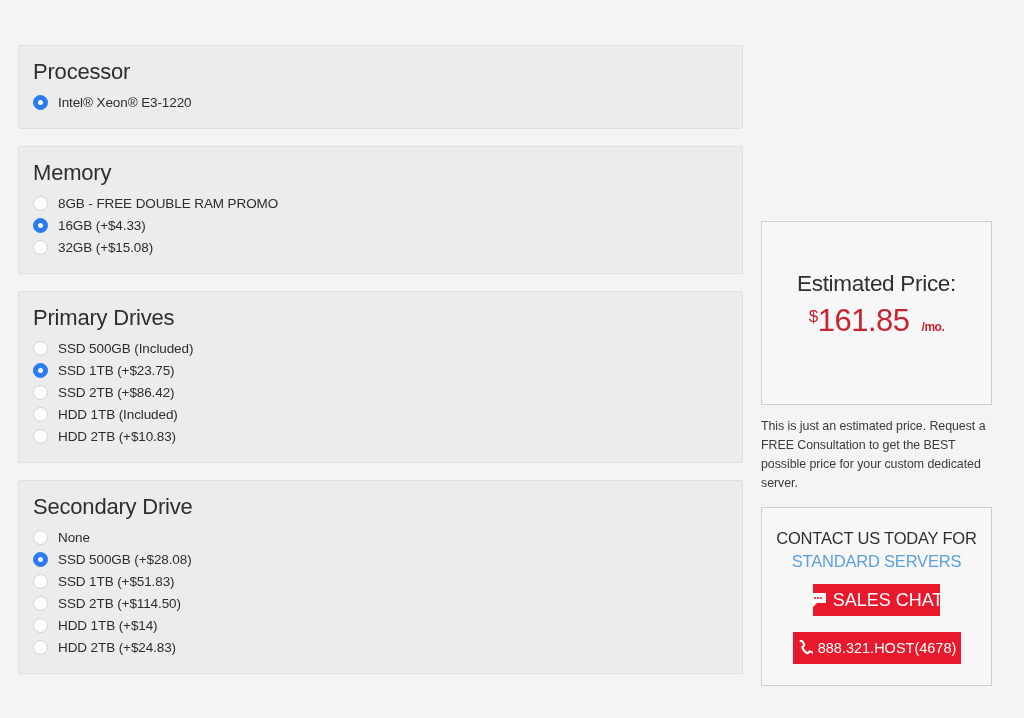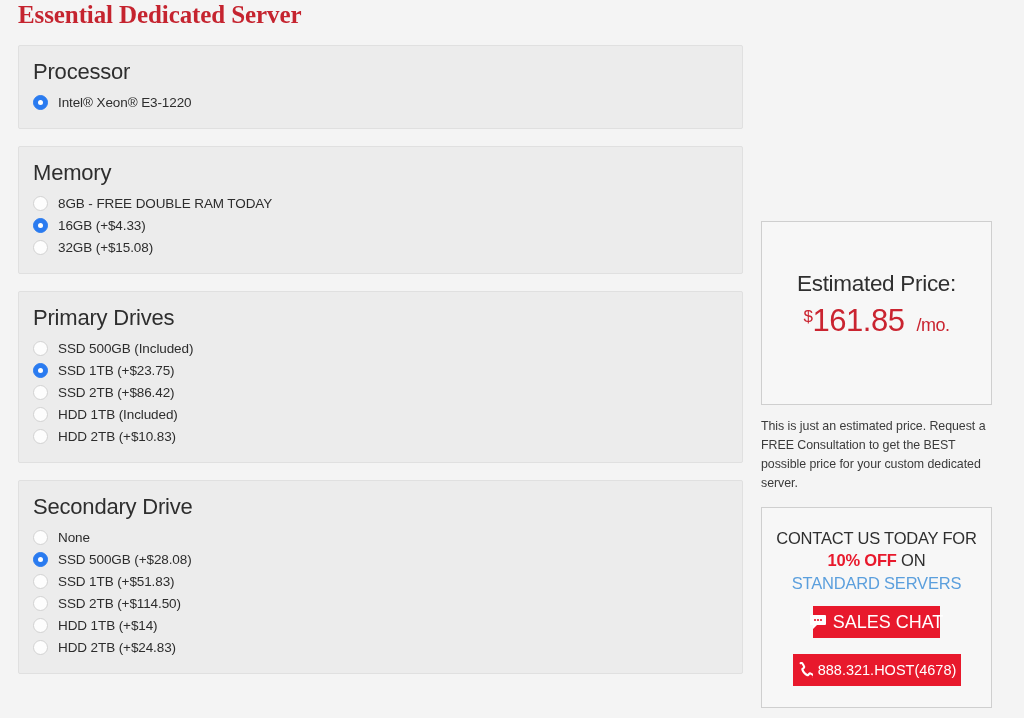--- a/index.html
+++ b/index.html
@@ -115,22 +115,22 @@
     font-size: 17px;
     font-weight: 400;
     align-self: flex-start;
     margin-top: 4px;
   }
   #price-amount {
     font-size: 31px;
     font-weight: 400;
   }
   #price-period {
-    font-size: 18px;
-    font-weight: 400;
+    font-size: 12px;
+    font-weight: 700;
     margin-left: 12px;
   }
   #price-disclaimer {
     margin-top: 12px;
     font-size: 12.4px;
     line-height: 19px;
     color: #3b3b3b;
     letter-spacing: -0.05px;
   }
   #contact-box {
@@ -187,35 +187,34 @@
     font-size: 14.5px;
   }
   .btn-icon { display: inline-flex; margin-right: 5px; }
   .btn-icon svg { display: block; }
 </style>
 </head>
 <body>
 
 <div id="page">
 
-  <div id="page-title">Essential Dedicated Server</div>
 
   <div id="config-column">
       <div class="option-group">
         <div class="group-title">Processor</div>
         <div class="option-row">
           <span class="radio checked"></span>
           <span class="option-label">Intel® Xeon® E3-1220</span>
         </div>
       </div>
       <div class="option-group">
         <div class="group-title">Memory</div>
         <div class="option-row">
           <span class="radio"></span>
-          <span class="option-label">8GB - FREE DOUBLE RAM TODAY</span>
+          <span class="option-label">8GB - FREE DOUBLE RAM PROMO</span>
         </div>
         <div class="option-row">
           <span class="radio checked"></span>
           <span class="option-label">16GB (+$4.33)</span>
         </div>
         <div class="option-row">
           <span class="radio"></span>
           <span class="option-label">32GB (+$15.08)</span>
         </div>
       </div>
@@ -279,21 +278,20 @@
         <span id="price-currency">$</span>
           <span id="price-amount">161.85</span>
           <span id="price-period">/mo.</span>
       </div>
     </div>
 
     <div id="price-disclaimer">This is just an estimated price. Request a FREE Consultation to get the BEST possible price for your custom dedicated server.</div>
 
     <div id="contact-box">
       <div id="contact-line1">CONTACT US TODAY FOR</div>
-      <div id="contact-line2"><span id="contact-discount">10% OFF</span><span id="contact-on"> ON</span></div>
       <div id="contact-line3">STANDARD SERVERS</div>
 
       <button id="sales-chat-btn" class="cta-btn">
         <span class="btn-icon">
           <svg width="18" height="16" viewBox="0 0 18 16" aria-hidden="true">
             <path d="M1 1h14a1 1 0 0 1 1 1v8a1 1 0 0 1-1 1H7l-4 4v-4H1a1 1 0 0 1-1-1V2a1 1 0 0 1 1-1z" fill="#ffffff"></path>
             <circle cx="5" cy="6" r="1.1" fill="#e8192c"></circle>
             <circle cx="8" cy="6" r="1.1" fill="#e8192c"></circle>
             <circle cx="11" cy="6" r="1.1" fill="#e8192c"></circle>
           </svg>

